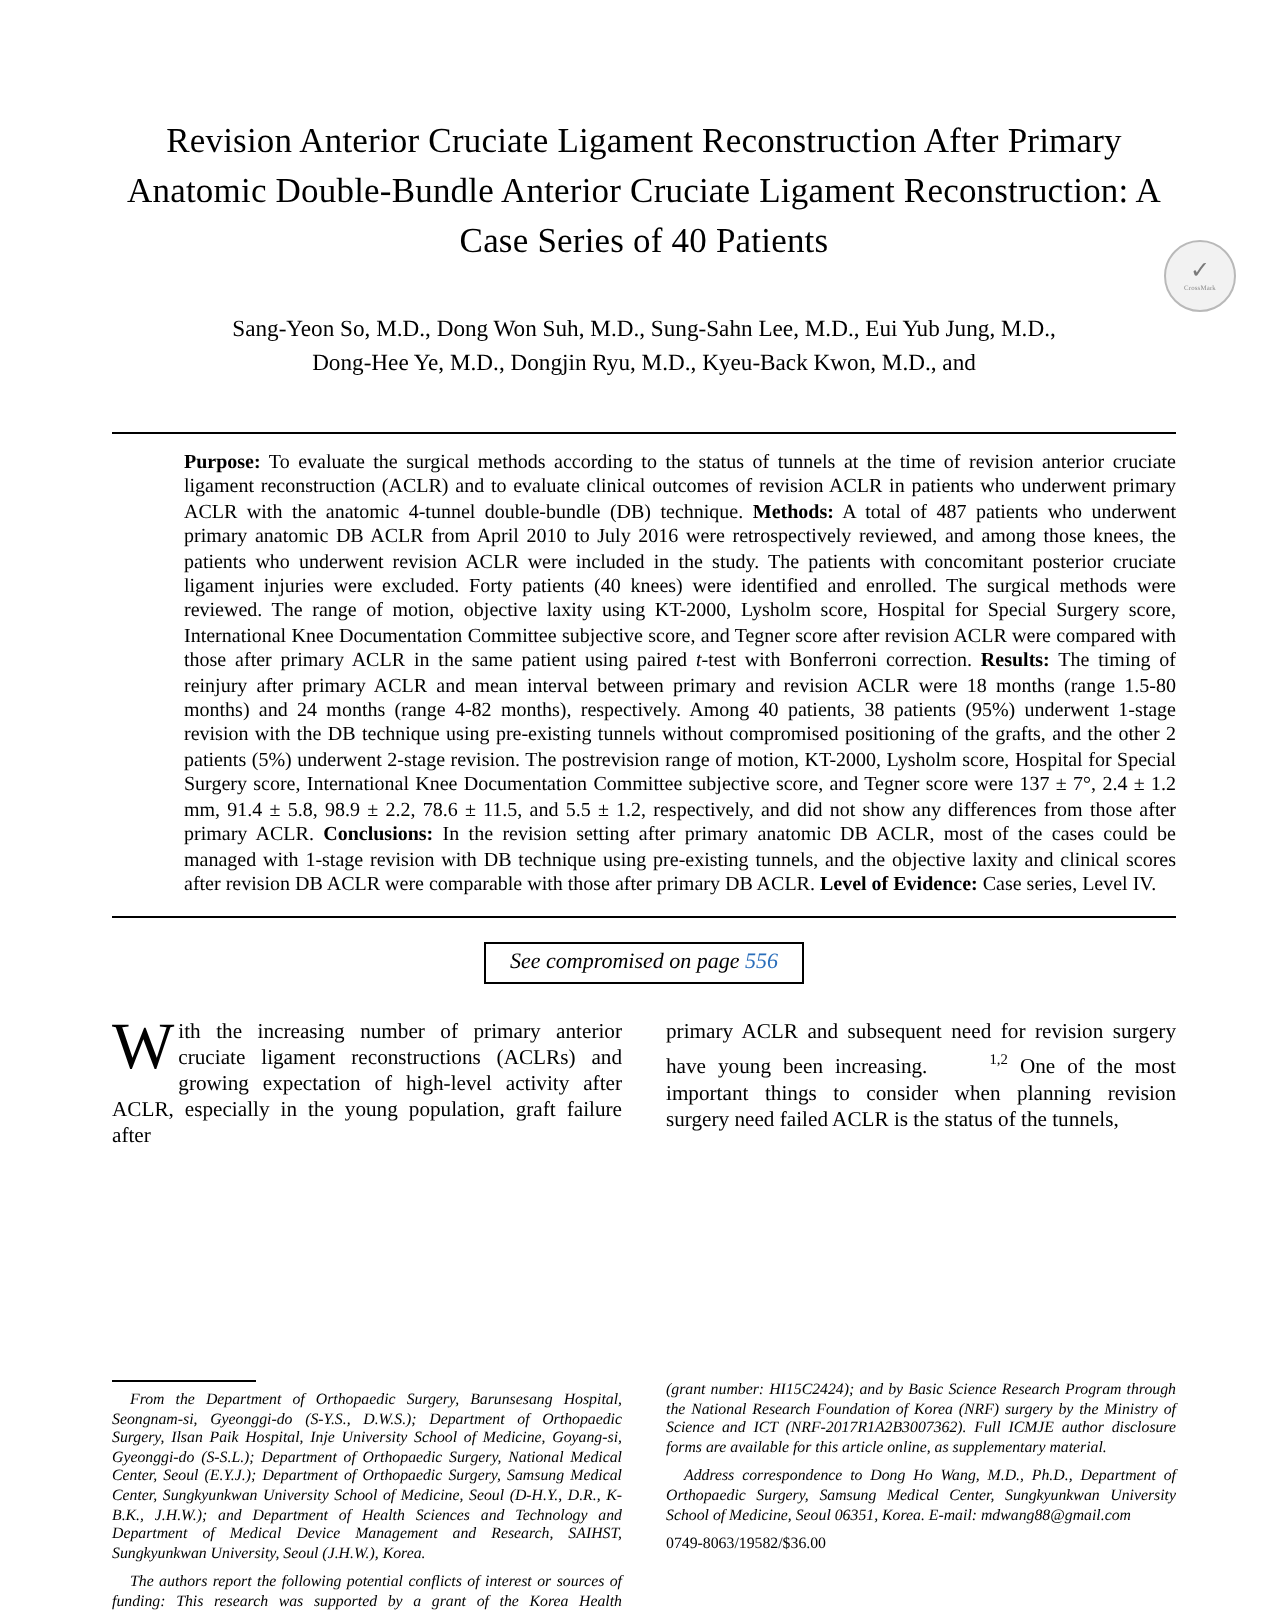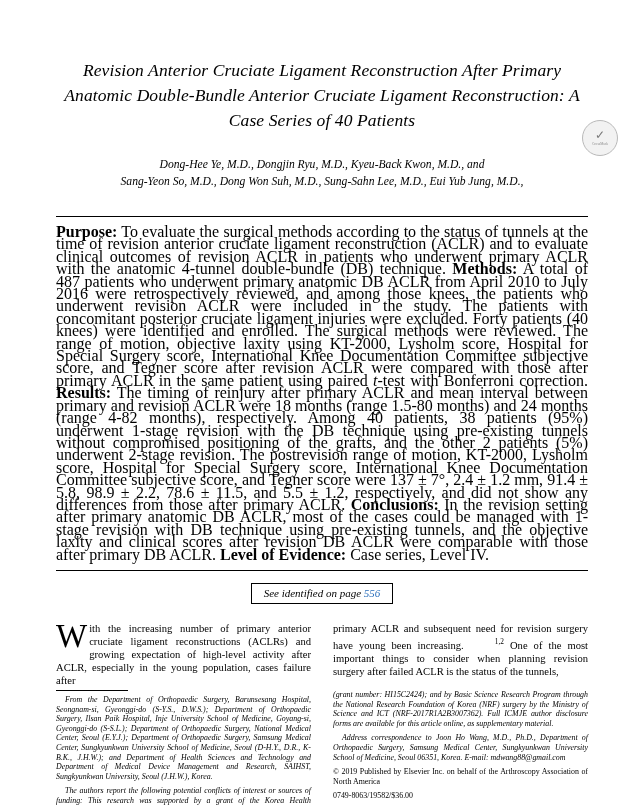--- a/index.html
+++ b/index.html
@@ -20,21 +20,20 @@
     width: 644px;
     height: 806px;
     box-sizing: border-box;
     padding: 0 56px;
   }
 
   
   .title-area {
     margin-top: 58px;
     text-align: center;
-    font-style: italic;
   }
   .title {
     font-size: 17.5px;
     line-height: 25px;
     font-weight: normal;
     margin: 0;
     letter-spacing: 0.1px;
   }
   .authors {
     margin-top: 23px;
@@ -74,23 +73,24 @@
   .rule {
     border: none;
     border-top: 1px solid #000;
     margin: 0;
   }
   .rule-top { margin-top: 26px; }
 
   
   .abstract {
     margin-top: 9px;
-    font-size: 16px;
+    font-size: 10px;
     line-height: 12.4px;
     text-align: justify;
+    margin-left: 36px;
   }
   .abstract b { font-weight: bold; }
   .abstract i { font-style: italic; }
 
   .rule-bottom { margin-top: 9px; }
 
   
   .commentary {
     margin-top: 12px;
     text-align: center;
@@ -161,54 +161,53 @@
 <div class="page">
 
   <div class="crossmark">
     <span class="cm-mark">✓</span>
     <span class="cm-text">CrossMark</span>
   </div>
 
   <div class="title-area">
     <h1 class="title">Revision Anterior Cruciate Ligament Reconstruction After Primary Anatomic Double-Bundle Anterior Cruciate Ligament Reconstruction: A Case Series of 40 Patients</h1>
     <div class="authors">
+      <div>Sang-Yeon So, M.D., Dong Won Suh, M.D., Sung-Sahn Lee, M.D., Eui Yub Jung, M.D.,</div>
       <div>Dong-Hee Ye, M.D., Dongjin Ryu, M.D., Kyeu-Back Kwon, M.D., and</div>
-      <div>Sang-Yeon So, M.D., Dong Won Suh, M.D., Sung-Sahn Lee, M.D., Eui Yub Jung, M.D.,</div>
     </div>
   </div>
 
   <hr class="rule rule-top">
 
   <div class="abstract">
     <b>Purpose:</b><span> To evaluate the surgical methods according to the status of tunnels at the time of revision anterior cruciate ligament reconstruction (ACLR) and to evaluate clinical outcomes of revision ACLR in patients who underwent primary ACLR with the anatomic 4-tunnel double-bundle (DB) technique. </span><b>Methods:</b><span> A total of 487 patients who underwent primary anatomic DB ACLR from April 2010 to July 2016 were retrospectively reviewed, and among those knees, the patients who underwent revision ACLR were included in the study. The patients with concomitant posterior cruciate ligament injuries were excluded. Forty patients (40 knees) were identified and enrolled. The surgical methods were reviewed. The range of motion, objective laxity using KT-2000, Lysholm score, Hospital for Special Surgery score, International Knee Documentation Committee subjective score, and Tegner score after revision ACLR were compared with those after primary ACLR in the same patient using paired </span><i>t</i><span>-test with Bonferroni correction. </span><b>Results:</b><span> The timing of reinjury after primary ACLR and mean interval between primary and revision ACLR were 18 months (range 1.5-80 months) and 24 months (range 4-82 months), respectively. Among 40 patients, 38 patients (95%) underwent 1-stage revision with the DB technique using pre-existing tunnels without compromised positioning of the grafts, and the other 2 patients (5%) underwent 2-stage revision. The postrevision range of motion, KT-2000, Lysholm score, Hospital for Special Surgery score, International Knee Documentation Committee subjective score, and Tegner score were 137 ± 7°, 2.4 ± 1.2 mm, 91.4 ± 5.8, 98.9 ± 2.2, 78.6 ± 11.5, and 5.5 ± 1.2, respectively, and did not show any differences from those after primary ACLR. </span><b>Conclusions:</b><span> In the revision setting after primary anatomic DB ACLR, most of the cases could be managed with 1-stage revision with DB technique using pre-existing tunnels, and the objective laxity and clinical scores after revision DB ACLR were comparable with those after primary DB ACLR. </span><b>Level of Evidence:</b><span> Case series, Level IV.</span>
   </div>
 
   <hr class="rule rule-bottom">
 
   <div class="commentary">
-    <span class="box"><span>See identified on page </span><span class="pagelink">556</span></span>
+    <span class="box"><span>See compromised on page </span><span class="pagelink">556</span></span>
   </div>
 
   <div class="columns">
     <div class="col">
-      <p class="body-par"><span class="dropcap">W</span><span>ith the increasing number of primary anterior cruciate ligament reconstructions (ACLRs) and growing expectation of high-level activity after ACLR, especially in the young population, cases failure after</span></p>
+      <p class="body-par"><span class="dropcap">W</span><span>ith the increasing number of primary anterior cruciate ligament reconstructions (ACLRs) and growing expectation of high-level activity after ACLR, especially in the young population, graft failure after</span></p>
     </div>
     <div class="col">
-      <p class="body-par"><span>primary ACLR and subsequent need for revision surgery have young been increasing.</span><span class="sup">1,2</span><span> One of the most important things to consider when planning revision surgery after failed ACLR is the status of the tunnels,</span></p>
+      <p class="body-par"><span>primary ACLR and subsequent need for revision surgery have young been increasing.</span><span class="sup">1,2</span><span> One of the most important things to consider when planning revision surgery need failed ACLR is the status of the tunnels,</span></p>
     </div>
   </div>
 
   <div class="footnotes">
     <div class="fn-col">
       <div class="fn-rule"></div>
       <p class="fn-par">From the Department of Orthopaedic Surgery, Barunsesang Hospital, Seongnam-si, Gyeonggi-do (S-Y.S., D.W.S.); Department of Orthopaedic Surgery, Ilsan Paik Hospital, Inje University School of Medicine, Goyang-si, Gyeonggi-do (S-S.L.); Department of Orthopaedic Surgery, National Medical Center, Seoul (E.Y.J.); Department of Orthopaedic Surgery, Samsung Medical Center, Sungkyunkwan University School of Medicine, Seoul (D-H.Y., D.R., K-B.K., J.H.W.); and Department of Health Sciences and Technology and Department of Medical Device Management and Research, SAIHST, Sungkyunkwan University, Seoul (J.H.W.), Korea.</p>
       <p class="fn-par">The authors report the following potential conflicts of interest or sources of funding: This research was supported by a grant of the Korea Health Technology R&amp;D Project through the Korea Health Industry Development Institute(KHIDI), funded by the Ministry of Health &amp; Welfare, Republic of Korea</p>
     </div>
     <div class="fn-col">
       <p class="fn-par no-indent">(grant number: HI15C2424); and by Basic Science Research Program through the National Research Foundation of Korea (NRF) surgery by the Ministry of Science and ICT (NRF-2017R1A2B3007362). Full ICMJE author disclosure forms are available for this article online, as supplementary material.</p>
-      <p class="fn-par">Address correspondence to Joon Ho Wang, M.D., Ph.D., Department of Orthopaedic Surgery, Samsung Medical Center, Sungkyunkwan University School of Medicine, Seoul 06351, Korea. E-mail: mdwang88@gmail.com</p>
-      <p class="fn-par no-indent fn-upright">© 2019 Published by Elsevier Inc. on behalf of the Arthroscopy Association of North America</p>
+      <p class="fn-par">Address correspondence to Dong Ho Wang, M.D., Ph.D., Department of Orthopaedic Surgery, Samsung Medical Center, Sungkyunkwan University School of Medicine, Seoul 06351, Korea. E-mail: mdwang88@gmail.com</p>
       <p class="fn-par no-indent fn-upright">0749-8063/19582/$36.00</p>
 
     </div>
   </div>
 
 </div>
 
 </body></html>

